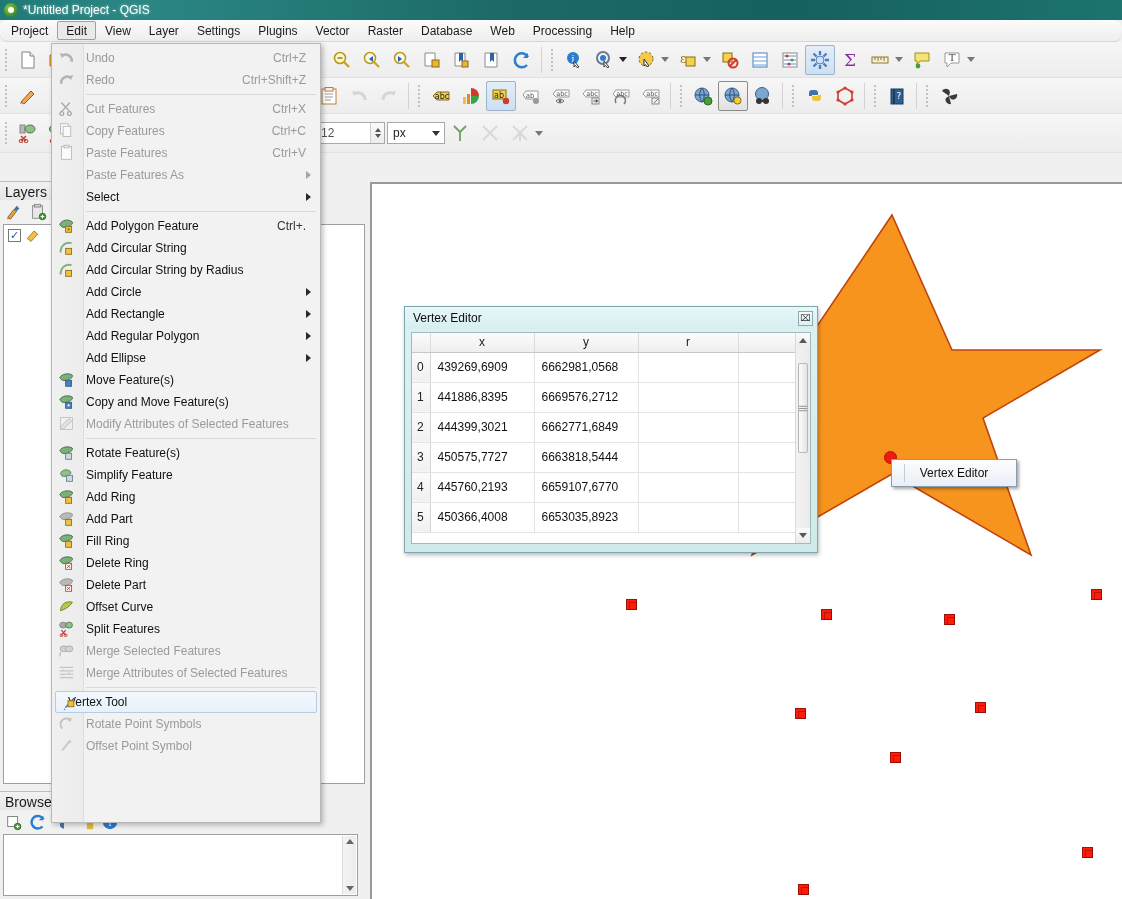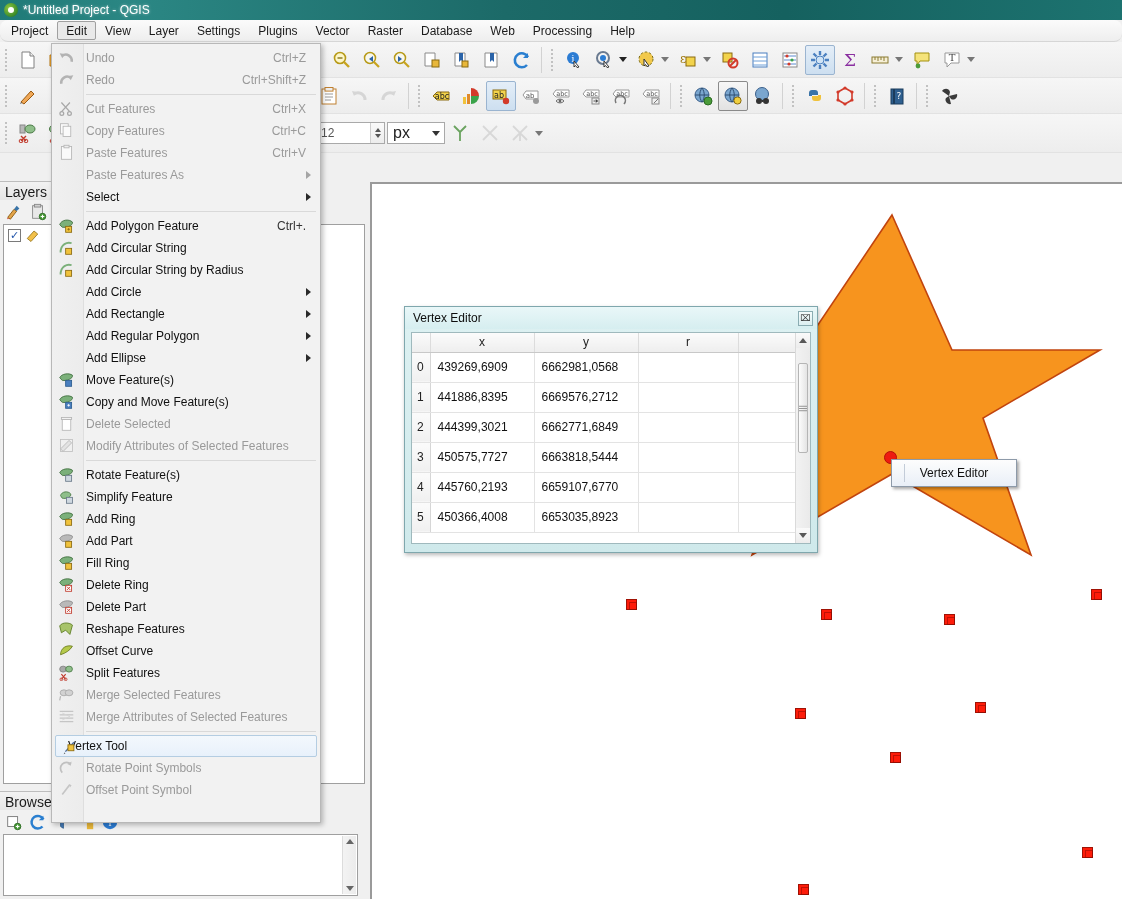--- a/index.html
+++ b/index.html
@@ -95,21 +95,21 @@
   .spin .arrows {
     margin-left: auto; width: 14px; height: 20px; border-left: 1px solid #cfcfcf;
     display: flex; flex-direction: column; justify-content: center; align-items: center;
     background: linear-gradient(to bottom,#fafafa,#ececec);
   }
   .spin .arrows i { display:block; width:0;height:0;border-left:3px solid transparent;border-right:3px solid transparent; }
   .spin .arrows i.u { border-bottom:4px solid #555; margin-bottom:2px;}
   .spin .arrows i.d { border-top:4px solid #555; }
   .combo {
     width: 58px; height: 22px; background: #fff; border: 1px solid #a9a9a9;
-    display: flex; align-items: center; padding-left: 5px; color: #222; font-size: 16px;
+    display: flex; align-items: center; padding-left: 5px; color: #222; font-size: 12px;
     margin-left: 2px; flex: none;
   }
   .combo .cb { margin-left: auto; margin-right:4px; width:0;height:0;border-left:4px solid transparent;border-right:4px solid transparent;border-top:5px solid #333;}
 
   
   .dock-tab {
     position: absolute; left: 0; font-size: 14px; color: #1a1a1a;
     background: linear-gradient(to bottom,#f2f2f2,#e3e3e3);
     border: 1px solid #bdbdbd; border-left: none;
     padding: 2px 8px 3px 5px;
@@ -1080,29 +1080,20 @@
               <path d="M2 8 C4 3 13 2 17 5 C18 9 10 12 5 11z" fill="#7bb07a" stroke="#3c6b3b"></path>
               <rect x="9" y="11" width="7" height="7" fill="#4a7fbf" stroke="#2b5d8f"></rect>
               <path d="M12.5 13v3M11 14.5h3" stroke="#fff"></path>
             </svg>
           </span>
           <span>Copy and Move Feature(s)</span>
         </div>
         <div class="mrow disabled">
           <span class="ico">
             <svg width="17" height="17" viewBox="0 0 20 20">
-              <rect x="5" y="5" width="10" height="13" fill="#fff" stroke="#b5b5b5"></rect>
-              <rect x="4" y="3" width="12" height="2.2" fill="#f2f2f2" stroke="#b5b5b5"></rect>
-            </svg>
-          </span>
-          <span>Delete Selected</span>
-        </div>
-        <div class="mrow disabled">
-          <span class="ico">
-            <svg width="17" height="17" viewBox="0 0 20 20">
               <rect x="3" y="3" width="14" height="14" fill="#f0f0f0" stroke="#c0c0c0"></rect>
               <path d="M3 14 L13 4 L16 7 L6 17z" fill="#e3e3e3" stroke="#b5b5b5"></path>
             </svg>
           </span>
           <span>Modify Attributes of Selected Features</span>
         </div>
         <div class="msep"></div>
         <div class="mrow">
           <span class="ico">
             <svg width="17" height="17" viewBox="0 0 20 20">
@@ -1160,28 +1151,20 @@
         </div>
         <div class="mrow">
           <span class="ico">
             <svg width="17" height="17" viewBox="0 0 20 20">
               <path d="M2 8 C4 3 13 2 17 5 C18 9 10 12 5 11z" fill="#b9b9b9" stroke="#8a8a8a"></path>
               <rect x="9" y="11" width="7" height="7" fill="#fff" stroke="#c0392b"></rect>
               <path d="M10.5 12.5l4 4M14.5 12.5l-4 4" stroke="#c0392b"></path>
             </svg>
           </span>
           <span>Delete Part</span>
-        </div>
-        <div class="mrow">
-          <span class="ico">
-            <svg width="17" height="17" viewBox="0 0 20 20">
-              <path d="M2 7 C5 2 14 3 17 6 L14 17 L9 12 L4 15z" fill="#a8c46a" stroke="#5a7a20"></path>
-            </svg>
-          </span>
-          <span>Reshape Features</span>
         </div>
         <div class="mrow">
           <span class="ico">
             <svg width="17" height="17" viewBox="0 0 20 20">
               <path d="M3 15 C3 7 10 3 17 5 C14 10 9 13 3 15z" fill="#b5c94a" stroke="#6a7a20"></path>
             </svg>
           </span>
           <span>Offset Curve</span>
         </div>
         <div class="mrow">

